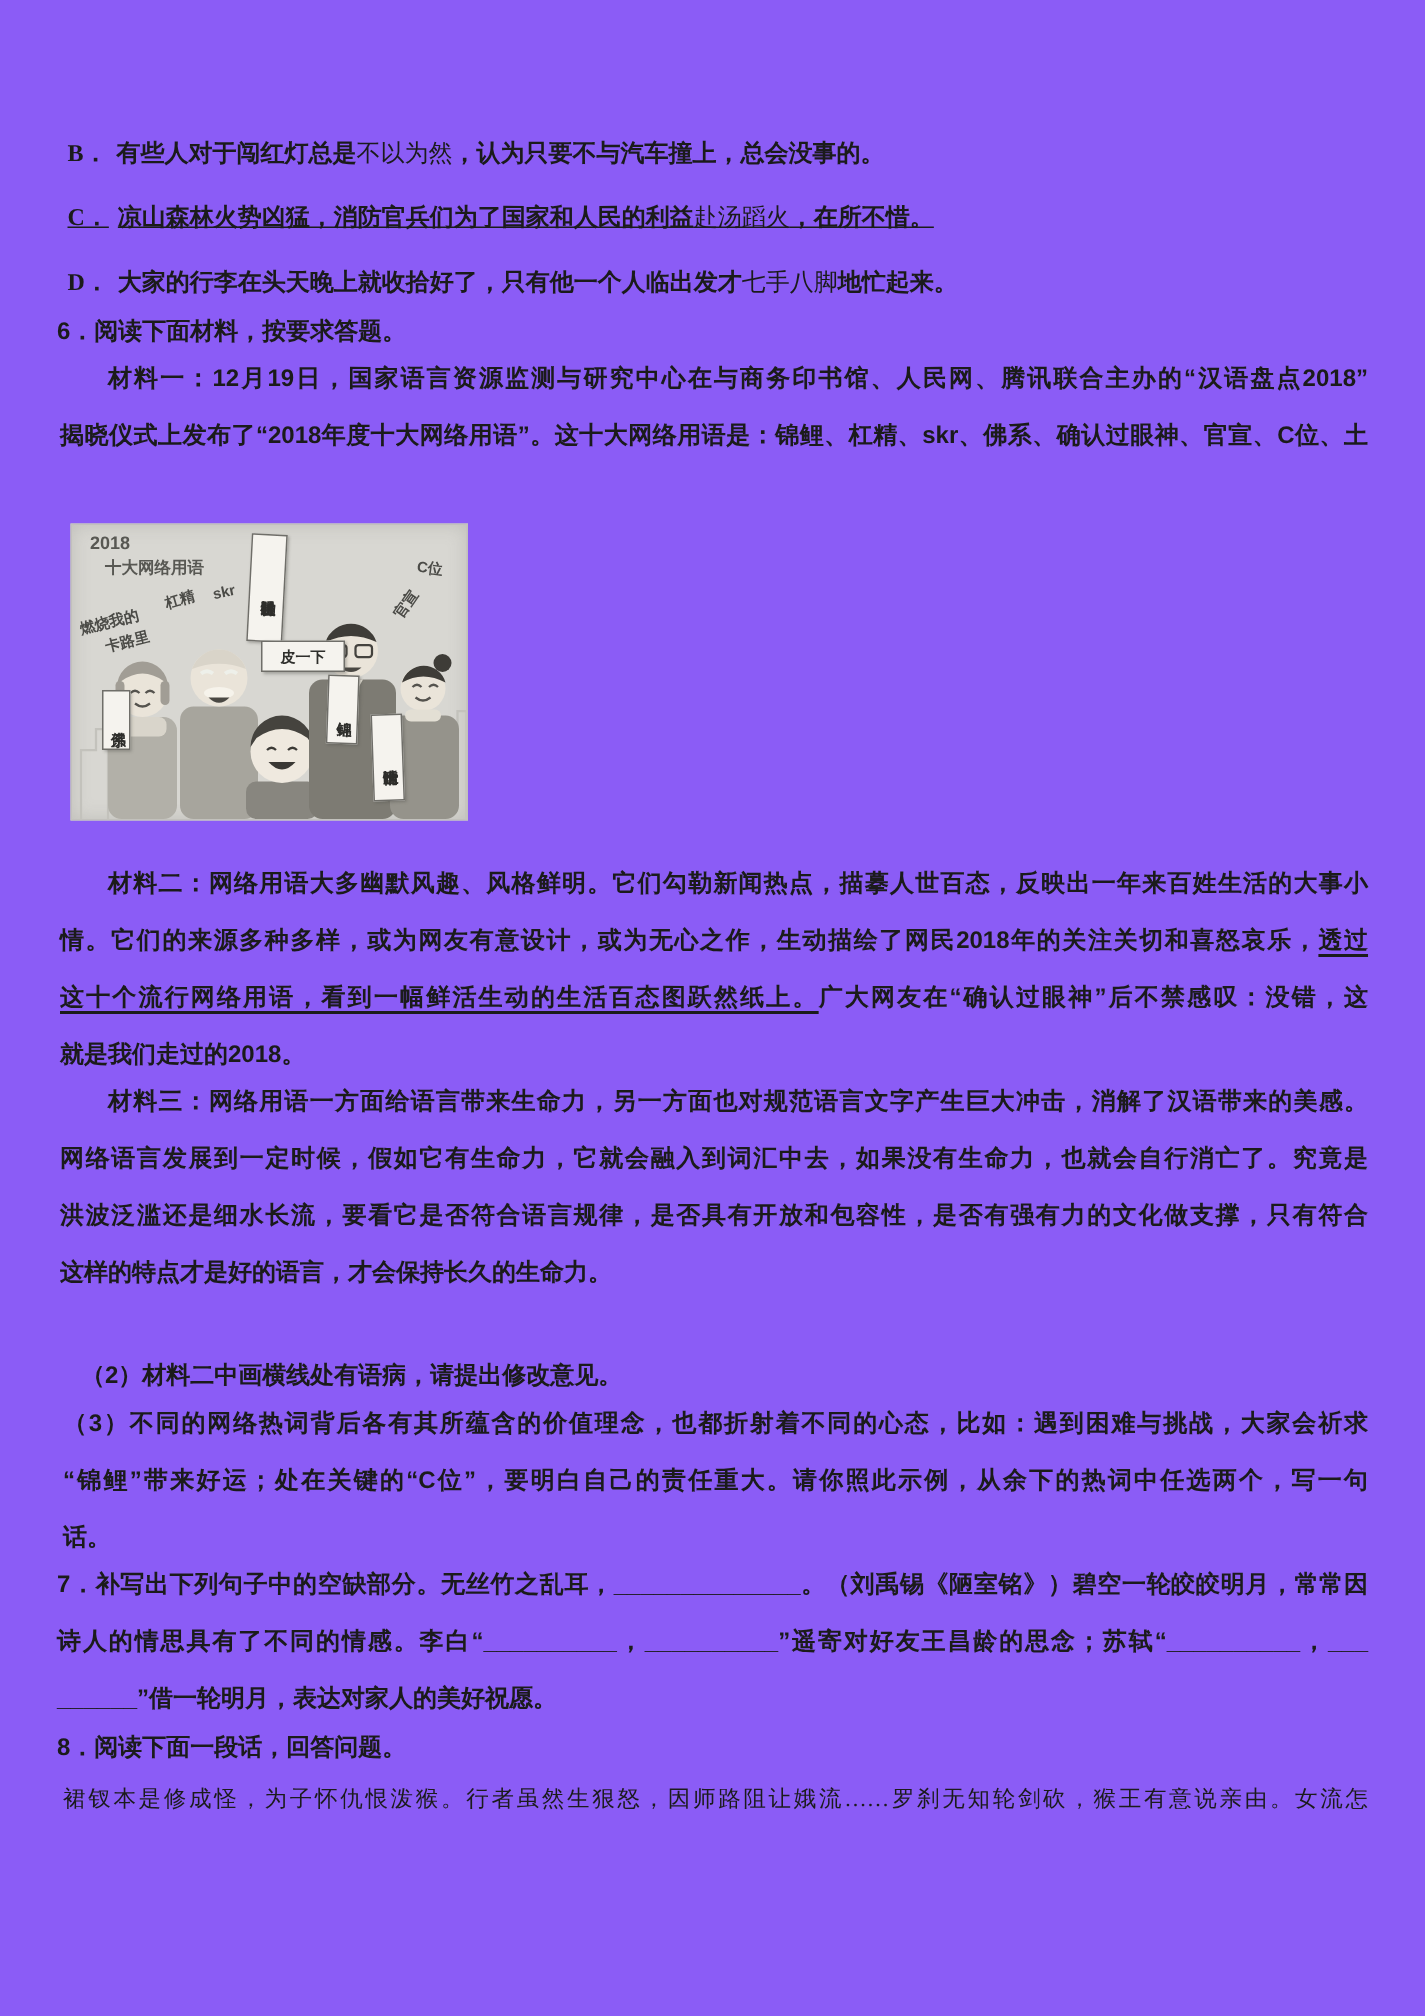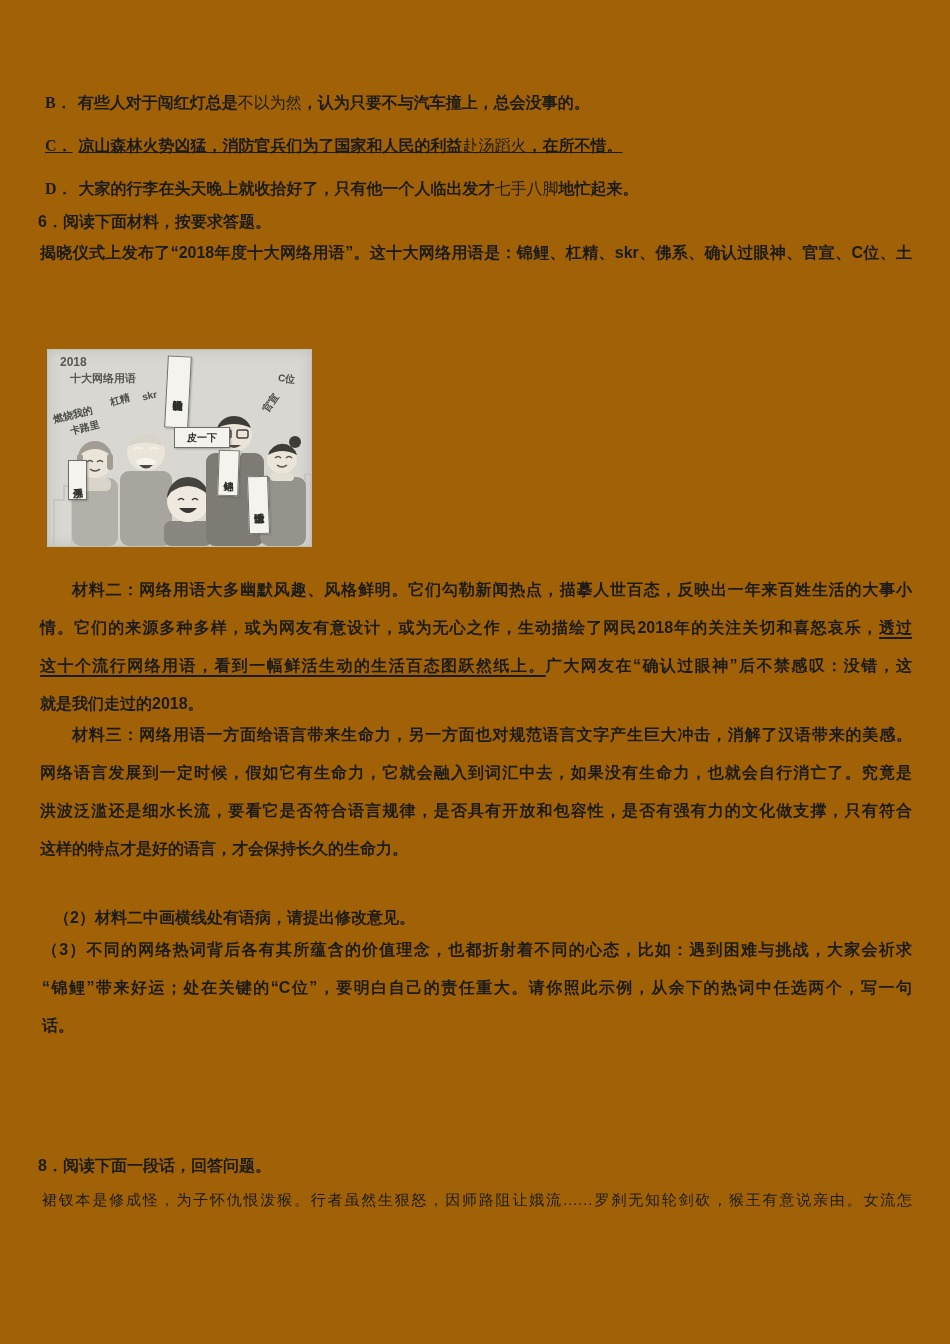--- a/index.html
+++ b/index.html
@@ -1,16 +1,16 @@
 <!DOCTYPE html>
 <html><head>
 <meta charset="utf-8">
 <style>
   html,body{margin:0;padding:0;background:#ffffff;}
-  .page{position:relative;width:950px;height:1344px;background:#a16207;overflow:hidden;
+  .page{position:relative;width:950px;height:1344px;background:#8b5cf6;overflow:hidden;
         font-family:"Liberation Sans","DejaVu Sans",sans-serif;color:#1b1b1b;}
   
   .blk{position:absolute;left:40px;width:872px;}
   .line{height:38px;line-height:38px;font-size:16px;font-weight:600;text-align:justify;white-space:nowrap;}
   .jl{text-align-last:justify;}
   .ind{text-indent:32px;}
   .sline{position:absolute;height:24px;line-height:24px;font-size:16px;font-weight:600;white-space:nowrap;}
   .choice-label{font-family:"Liberation Serif","DejaVu Serif",serif;font-weight:700;margin-right:6px;}
   .idiom{font-family:"Liberation Serif","DejaVu Serif",serif;font-weight:400;}
   .ul{text-decoration:underline;text-underline-offset:4px;text-decoration-thickness:1.5px;}
@@ -38,20 +38,21 @@
   <div class="sline" style="left:45px;top:134px;text-decoration:underline;">
     <span class="choice-label">C．</span><span>凉山森林火势凶猛，消防官兵们为了国家和人民的利益</span><span class="idiom">赴汤蹈火</span><span>，在所不惜。</span>
   </div>
   <div class="sline" style="left:45px;top:177px;">
     <span class="choice-label">D．</span><span>大家的行李在头天晚上就收拾好了，只有他一个人临出发才</span><span class="idiom">七手八脚</span><span>地忙起来。</span>
   </div>
 
   <div class="sline" style="left:38px;top:210px;">6．阅读下面材料，按要求答题。</div>
 
   <div class="blk" style="top:234px;">
+    <div class="line jl ind">材料一：12月19日，国家语言资源监测与研究中心在与商务印书馆、人民网、腾讯联合主办的“汉语盘点2018”</div>
     <div class="line jl">揭晓仪式上发布了“2018年度十大网络用语”。这十大网络用语是：锦鲤、杠精、skr、佛系、确认过眼神、官宣、C位、土</div>
   </div>
 
   <div class="illu">
     <svg width="263" height="196" viewBox="0 0 263 196">
 
       <g stroke="#c3c2bc" stroke-width="1.5" fill="none">
         <path d="M6 196 V150 h10 v-14 h8 v60"></path>
         <path d="M248 196 V140 h9 v-16 h6 v72"></path>
         <path d="M236 196 V160 h8"></path>
@@ -128,17 +129,22 @@
     <div class="line">这样的特点才是好的语言，才会保持长久的生命力。</div>
   </div>
 
   <div class="sline" style="left:42px;top:906px;margin-left:12px;">（2）材料二中画横线处有语病，请提出修改意见。</div>
   <div class="blk" style="left:42px;top:931px;width:870px;">
     <div class="line jl">（3）不同的网络热词背后各有其所蕴含的价值理念，也都折射着不同的心态，比如：遇到困难与挑战，大家会祈求</div>
     <div class="line jl">“锦鲤”带来好运；处在关键的“C位”，要明白自己的责任重大。请你照此示例，从余下的热词中任选两个，写一句</div>
     <div class="line">话。</div>
   </div>
 
+  <div class="blk" style="left:38px;top:1038px;width:874px;">
+    <div class="line jl">7．补写出下列句子中的空缺部分。无丝竹之乱耳，______________。（刘禹锡《陋室铭》）碧空一轮皎皎明月，常常因</div>
+    <div class="line jl">诗人的情思具有了不同的情感。李白“__________，__________”遥寄对好友王昌龄的思念；苏轼“__________，___</div>
+    <div class="line">______”借一轮明月，表达对家人的美好祝愿。</div>
+  </div>
 
   <div class="sline" style="left:38px;top:1154px;">8．阅读下面一段话，回答问题。</div>
   <div class="sline kai jl" style="left:42px;top:1188px;width:870px;text-align:justify;">裙钗本是修成怪，为子怀仇恨泼猴。行者虽然生狠怒，因师路阻让娥流……罗刹无知轮剑砍，猴王有意说亲由。女流怎</div>
 
 </div>
 
 </body></html>

